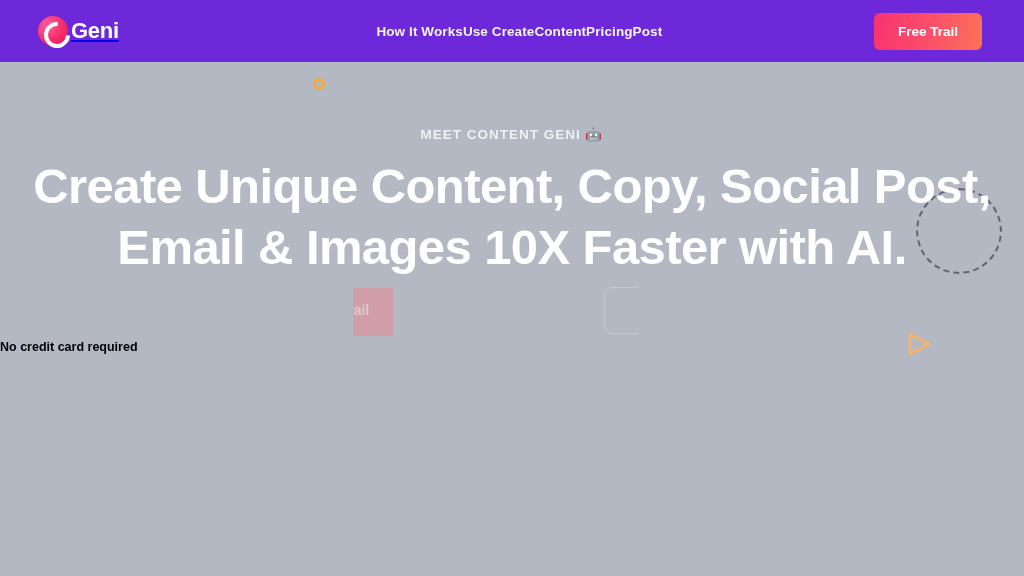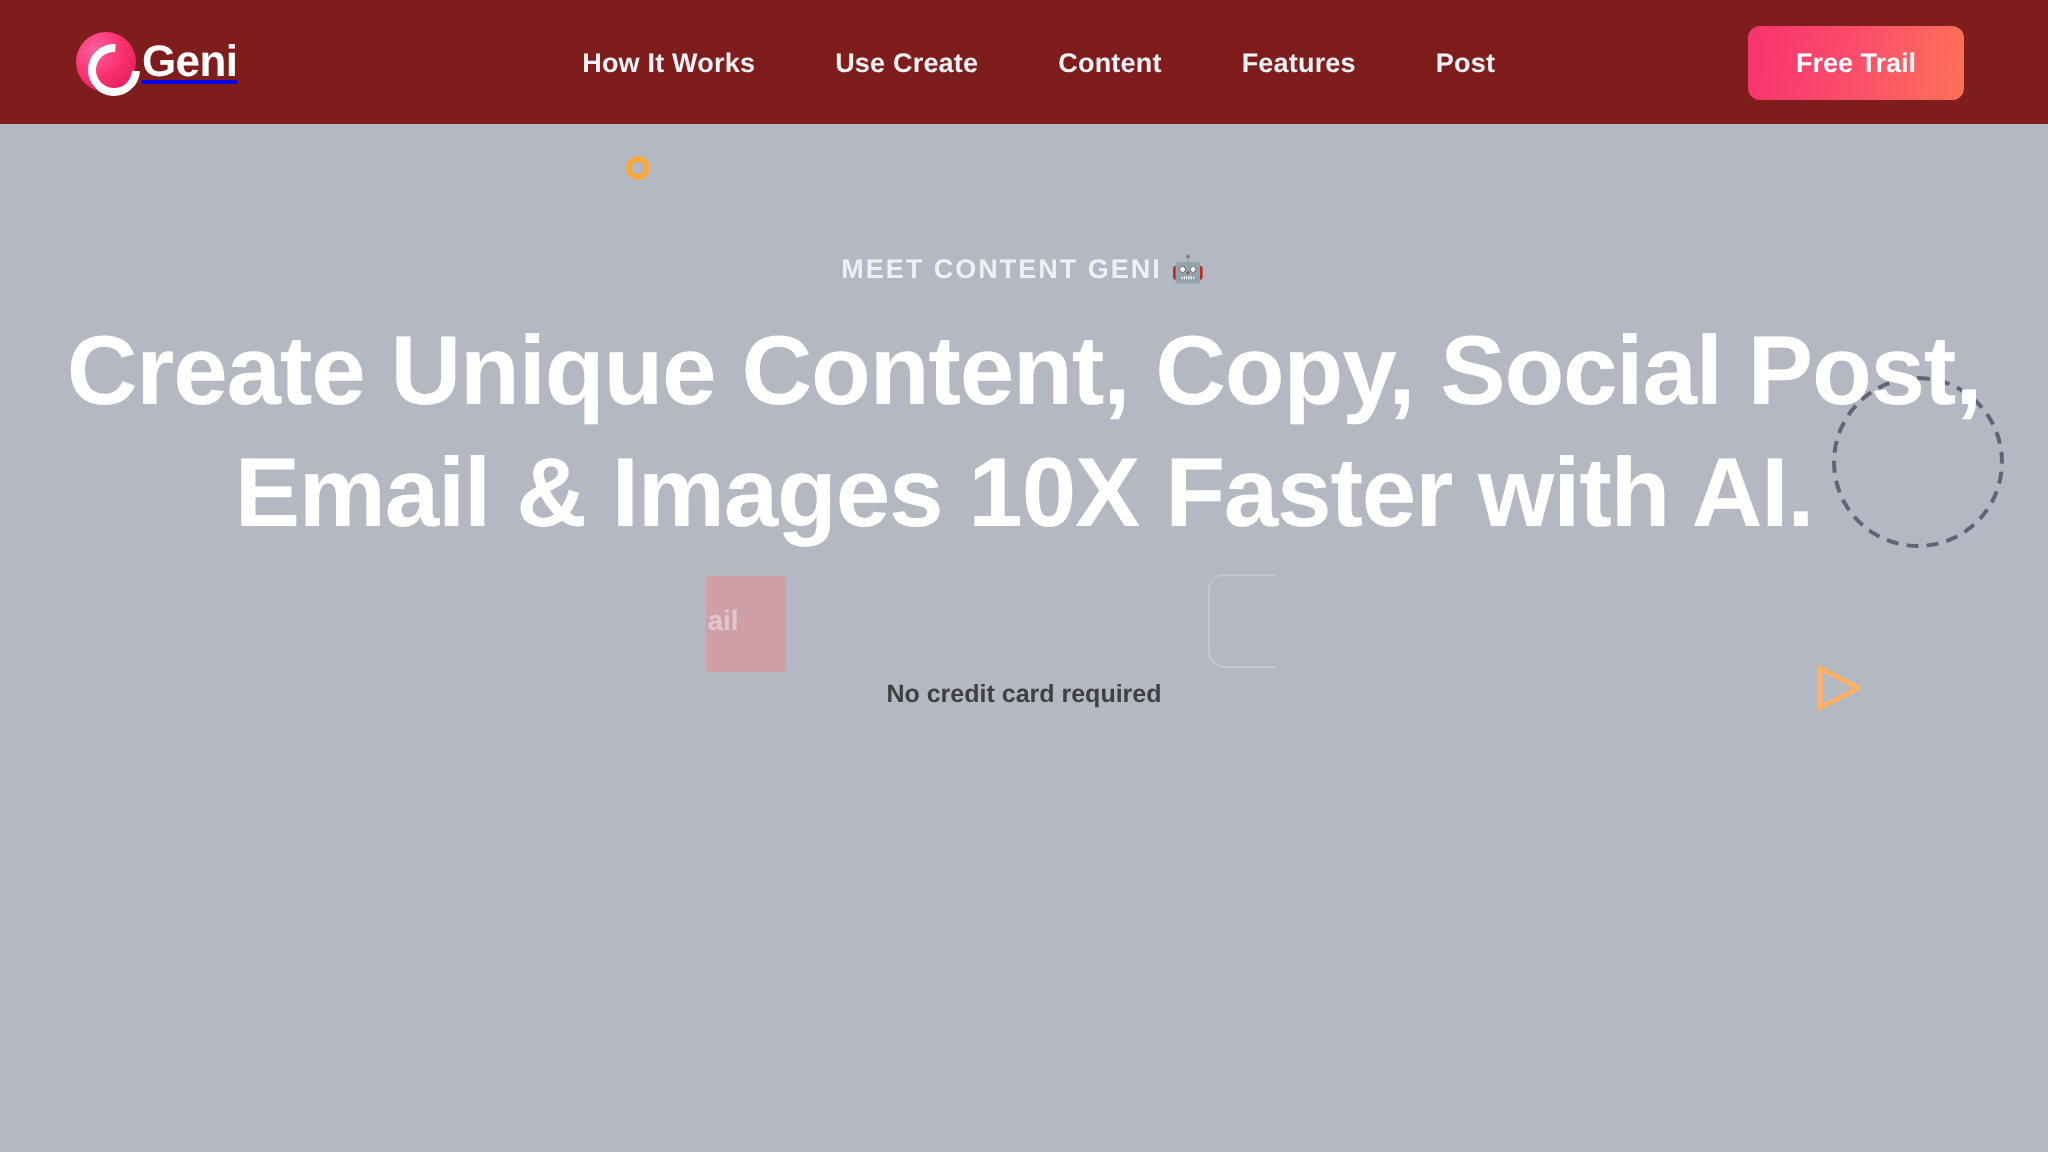--- a/index.html
+++ b/index.html
@@ -9,21 +9,21 @@
     overflow:hidden;
     font-family:"Liberation Sans", sans-serif;
   }
 
   body { background:#b3b8c2; position:relative; }
 
   
   .site-header {
     position:absolute; top:0; left:0;
     width:1024px; height:62px;
-    background:#7f1d1d;
+    background:#6d28d9;
     display:flex; align-items:center;
     z-index:60;
   }
 
   .brand {
     display:flex; align-items:center; gap:1px;
     margin-left:38px;
   }
 
   .brand-mark {
@@ -47,21 +47,20 @@
   .brand-name {
     color:#ffffff;
     font-size:22px;
     font-weight:bold;
     letter-spacing:-0.3px;
     margin-left:2px;
   }
 
   .main-nav {
     display:flex; align-items:center;
-    gap:40px;
     margin:0 auto;
     padding-left:46px;
   }
   .nav-link {
     color:#f2f3f6;
     font-size:13.5px;
     font-weight:bold;
     letter-spacing:0.1px;
     text-decoration:none;
     white-space:nowrap;
@@ -149,22 +148,21 @@
     border:1.5px solid #c2c7d0;
     border-right:none;
     border-radius:8px 0 0 8px;
     background:transparent;
     cursor:pointer;
   }
 
   .hero-note {
     position:absolute;
     top:266px; left:0; right:0;
-    text-align:center;
-    color:#404040;
+    color:#000000;
     font-size:12.5px;
     font-weight:bold;
   }
 
   
   .deco { position:absolute; z-index:54; }
 
   .deco-dot-orange {
     left:313px; top:78px;
     width:12px; height:12px;
@@ -200,21 +198,21 @@
 
   <a class="brand" href="#">
     <span class="brand-mark"></span>
     <span class="brand-name">Geni</span>
   </a>
 
   <nav class="main-nav">
     <a class="nav-link" href="#">How It Works</a>
     <a class="nav-link" href="#">Use Create</a>
     <a class="nav-link" href="#">Content</a>
-    <a class="nav-link" href="#">Features</a>
+    <a class="nav-link" href="#">Pricing</a>
     <a class="nav-link" href="#">Post</a>
   </nav>
 
   <button class="header-cta">Free Trail</button>
 
 </header>
 
 <section class="hero">
 
   <div class="hero-inner">

